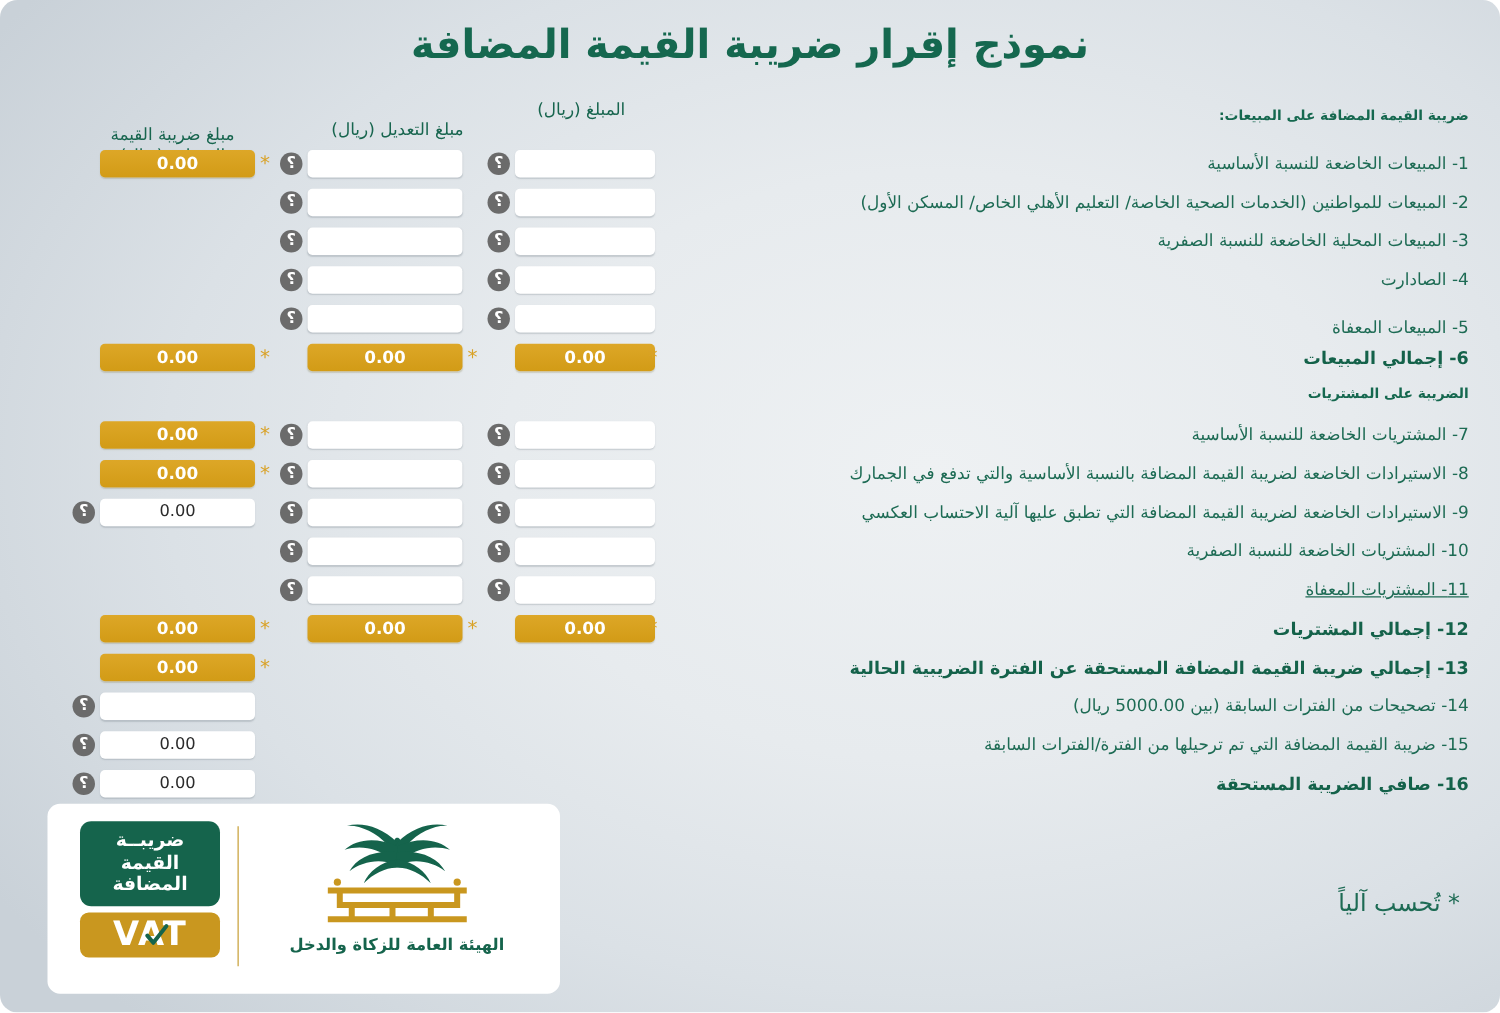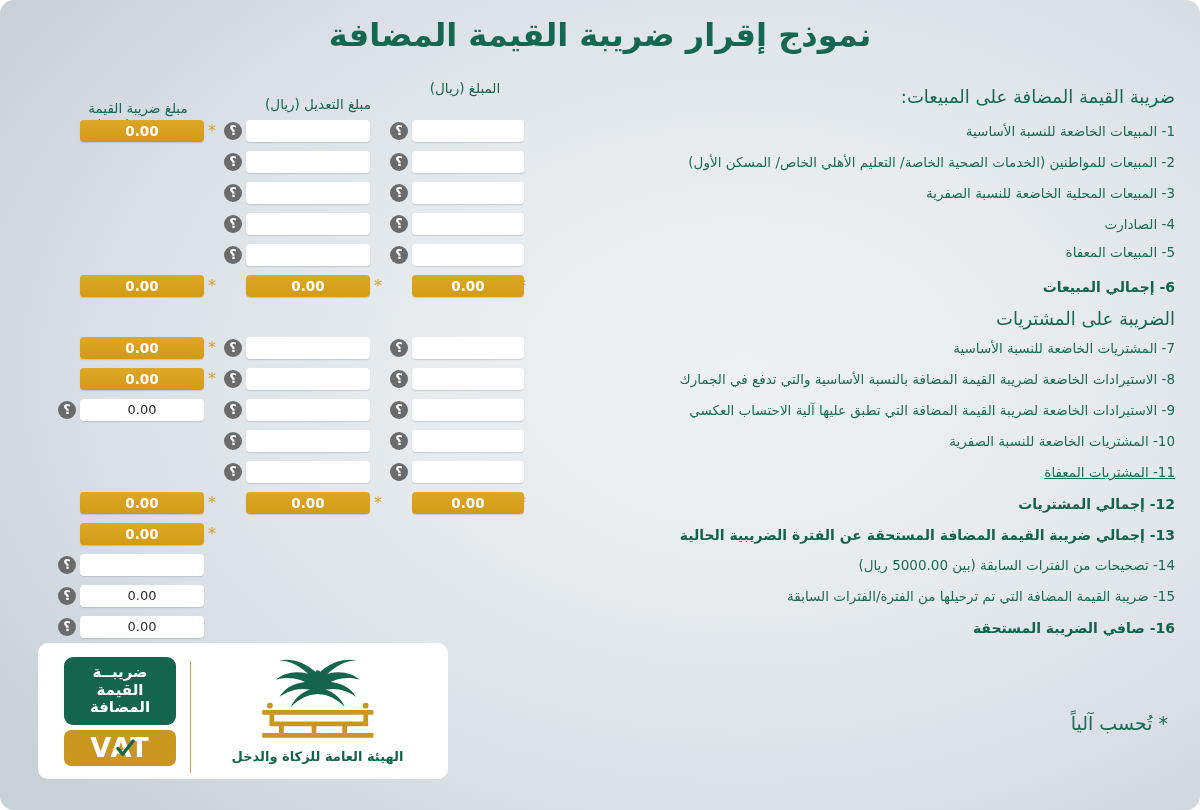--- a/index.html
+++ b/index.html
@@ -46,22 +46,22 @@
   }
   #head-vat    { left: 72px;  top: 100px;  width: 132px; }
   #head-adj    { left: 238px; top: 96px;  width: 160px; }
   #head-amount { left: 404px; top: 80px;  width: 122px; }
 
   
   .section-head {
     position: absolute;
     right: 25px;
     text-align: left;
-    font-size: 18px;
-    font-weight: normal;
+    font-size: 11px;
+    font-weight: bold;
     color: #15684f;
     direction: rtl;
     white-space: nowrap;
   }
   #sec-sales     { top: 86px; }
   #sec-purchases { top: 308px; }
 
   
   .row-label {
     position: absolute;
@@ -132,21 +132,21 @@
     line-height: 16px;
     text-align: center;
   }
 
   
   #logo-panel {
     position: absolute;
     left: 38px;
     top: 643px;
     width: 410px;
-    height: 136px;
+    height: 152px;
     background: #ffffff;
     border-radius: 10px;
   }
 
   #vat-logo {
     position: absolute;
     left: 26px;
     top: 14px;
     width: 112px;
   }
@@ -263,21 +263,21 @@
       <div class="row-label" style="top: 187px;">3- المبيعات المحلية الخاضعة للنسبة الصفرية</div>
       <div class="fld white" style="left: 246px; top: 182px; width: 124px; position: absolute;"></div>
       <div class="help" style="left: 224px; top: 184px;">؟</div>
       <div class="fld white" style="left: 412px; top: 182px; width: 112px; position: absolute;"></div>
       <div class="help" style="left: 390px; top: 184px;">؟</div>
       <div class="row-label" style="top: 218px;">4- الصادارت</div>
       <div class="fld white" style="left: 246px; top: 213px; width: 124px; position: absolute;"></div>
       <div class="help" style="left: 224px; top: 215px;">؟</div>
       <div class="fld white" style="left: 412px; top: 213px; width: 112px; position: absolute;"></div>
       <div class="help" style="left: 390px; top: 215px;">؟</div>
-      <div class="row-label" style="top: 246px;">5- المبيعات المعفاة</div>
+      <div class="row-label" style="top: 256px;">5- المبيعات المعفاة</div>
       <div class="fld white" style="left: 246px; top: 244px; width: 124px; position: absolute;"></div>
       <div class="help" style="left: 224px; top: 246px;">؟</div>
       <div class="fld white" style="left: 412px; top: 244px; width: 112px; position: absolute;"></div>
       <div class="help" style="left: 390px; top: 246px;">؟</div>
       <div class="row-label bold" style="top: 280px;">6- إجمالي المبيعات</div>
       <div class="fld gold" style="left: 80px; top: 275px; width: 124px; position: absolute;">0.00</div>
       <div class="star" style="left: 206px; top: 278px;">*</div>
       <div class="fld gold" style="left: 246px; top: 275px; width: 124px; position: absolute;">0.00</div>
       <div class="star" style="left: 372px; top: 278px;">*</div>
       <div class="fld gold" style="left: 412px; top: 275px; width: 112px; position: absolute;">0.00</div>

